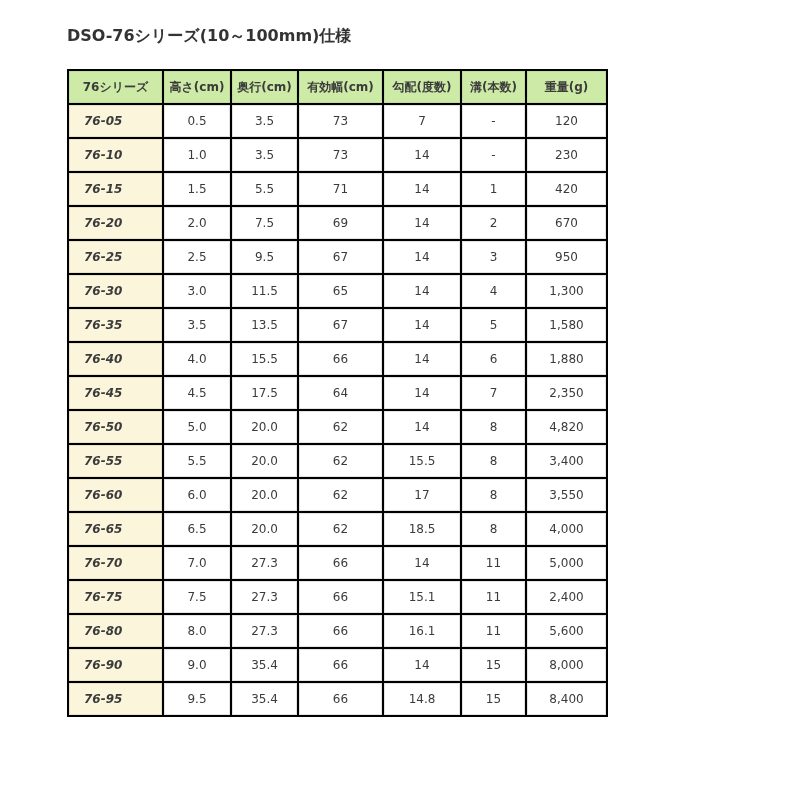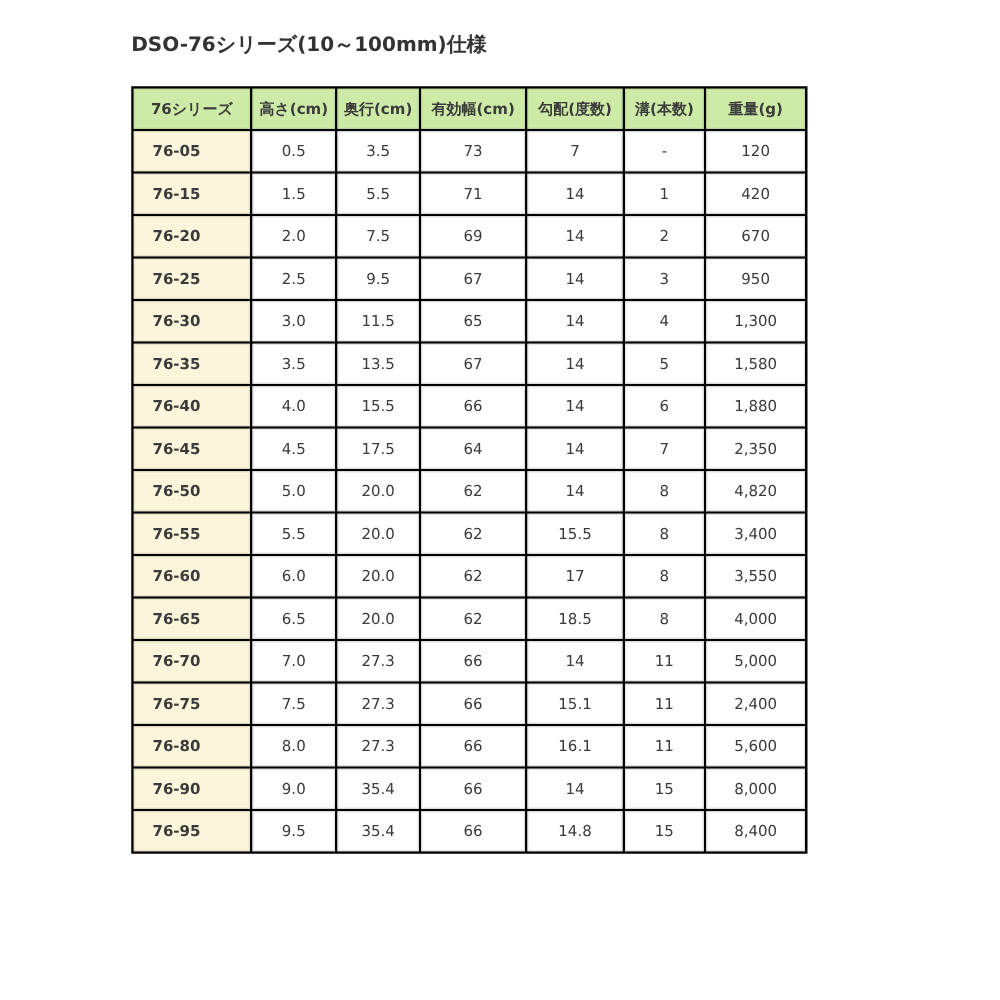--- a/index.html
+++ b/index.html
@@ -6,21 +6,21 @@
     margin: 0;
     padding: 0;
     background: #ffffff;
     width: 800px;
     height: 800px;
     font-family: "DejaVu Sans", "Liberation Sans", sans-serif;
     overflow: hidden;
   }
   .page {
     box-sizing: border-box;
-    padding: 24px 0 0 105px;
+    padding: 24px 0 0 67px;
   }
   .title {
     font-size: 16px;
     font-weight: bold;
     color: #333333;
     margin: 0 0 21px 0;
     line-height: 24px;
   }
   table.spec-table {
     border-collapse: separate;
@@ -43,20 +43,21 @@
     border: 1px solid #c0dc9d;
     font-weight: bold;
     text-align: center;
   }
   .spec-table tbody th {
     background: var(--rowhead-bg, #fbf6db);
     border: 1px solid #e7e1c6;
     font-weight: bold;
     text-align: left;
     padding-left: 14px;
+    font-style: italic;
   }
   .spec-table tbody td {
     background: #ffffff;
     border: 1px solid #e3e3e3;
     font-weight: normal;
     text-align: center;
   }
 </style>
 </head>
 <body>
@@ -88,20 +89,29 @@
         <tr>
           <th>76-05</th>
           <td>0.5</td>
           <td>3.5</td>
           <td>73</td>
           <td>7</td>
           <td>-</td>
           <td>120</td>
         </tr>
         <tr>
+          <th>76-10</th>
+          <td>1.0</td>
+          <td>3.5</td>
+          <td>73</td>
+          <td>14</td>
+          <td>-</td>
+          <td>230</td>
+        </tr>
+        <tr>
           <th>76-15</th>
           <td>1.5</td>
           <td>5.5</td>
           <td>71</td>
           <td>14</td>
           <td>1</td>
           <td>420</td>
         </tr>
         <tr>
           <th>76-20</th>

